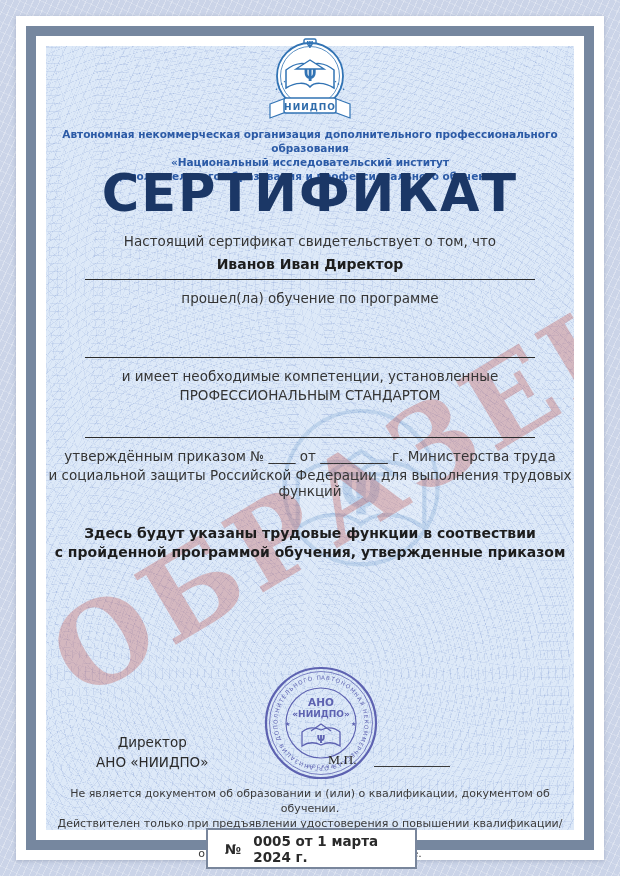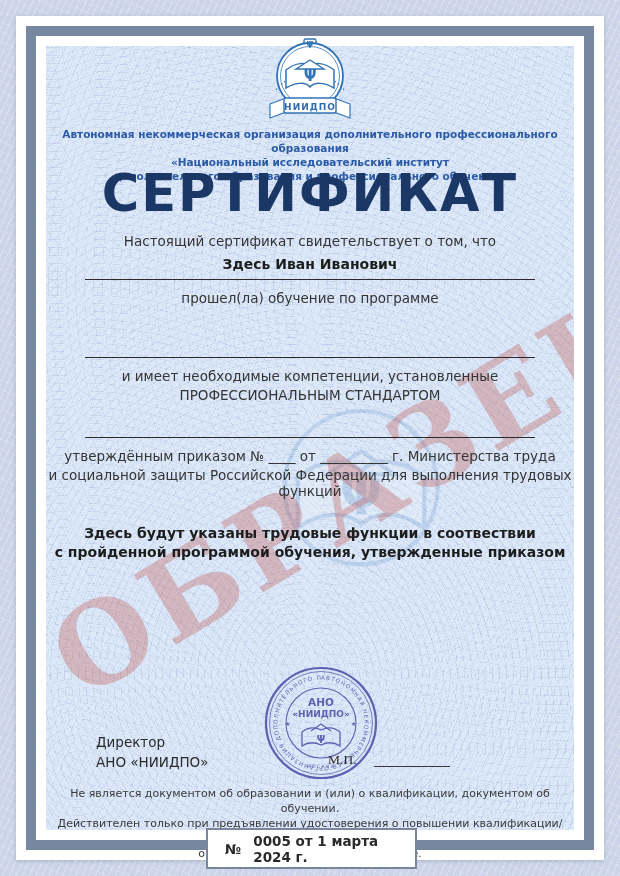--- a/index.html
+++ b/index.html
@@ -61,21 +61,21 @@
     top:164px; font-size:51px; font-weight:bold; letter-spacing:2px;
     color:#1b3766;
   }
   .t-body{ font-size:13.5px; color:#343434; }
   .t-bold{ font-size:14px; font-weight:bold; color:#1d1d1d; }
   .rule{ border-top:1.4px solid #2a2a2a; height:0; }
   .rule-main{ left:85px; width:450px; }
   .func-block{ top:524px; line-height:19px; }
   .director{
     left:96px; top:732px; font-size:13.5px; color:#2a2a2a; line-height:20px;
-    text-align:left;
+    text-align:center;
   }
   .mp{ left:328px; top:752px; font-size:13.5px; color:#2a2a2a;font-family:Liberation Serif, serif; }
   .mp-line{ left:374px; top:766px; width:76px; border-top:1.5px solid #3a3a3a; }
   .disclaimer{
     top:786px; font-size:11px; line-height:15px; color:#3a3a3a;
   }
   .stamp{ left:262px; top:664px; width:118px; height:118px; opacity:.88; }
   .num-box{
     left:206px; top:828px; width:211px; height:41px;
     background:#ffffff; border:2px solid #79869c; z-index:6;
@@ -127,21 +127,21 @@
     <div class="abs ctr org-text">
       <div>Автономная некоммерческая организация дополнительного профессионального образования</div>
       <div>«Национальный исследовательский институт</div>
       <div>дополнительного образования и профессионального обучения»</div>
     </div>
 
     <div class="abs ctr cert-title">СЕРТИФИКАТ</div>
 
     <div class="abs ctr t-body" style="top:233px">Настоящий сертификат свидетельствует о том, что</div>
 
-    <div class="abs ctr t-bold" style="top:256px">Здесь Иван Иванович</div>
+    <div class="abs ctr t-bold" style="top:256px">Иванов Иван Директор</div>
     <div class="abs rule rule-main" style="top:279px"></div>
 
     <div class="abs ctr t-body" style="top:290px">прошел(ла) обучение по программе</div>
 
     <div class="abs rule rule-main" style="top:357px"></div>
 
     <div class="abs ctr t-body" style="top:368px">и имеет необходимые компетенции, установленные</div>
     <div class="abs ctr t-body" style="top:387px">ПРОФЕССИОНАЛЬНЫМ СТАНДАРТОМ</div>
 
     <div class="abs rule rule-main" style="top:437px"></div>

